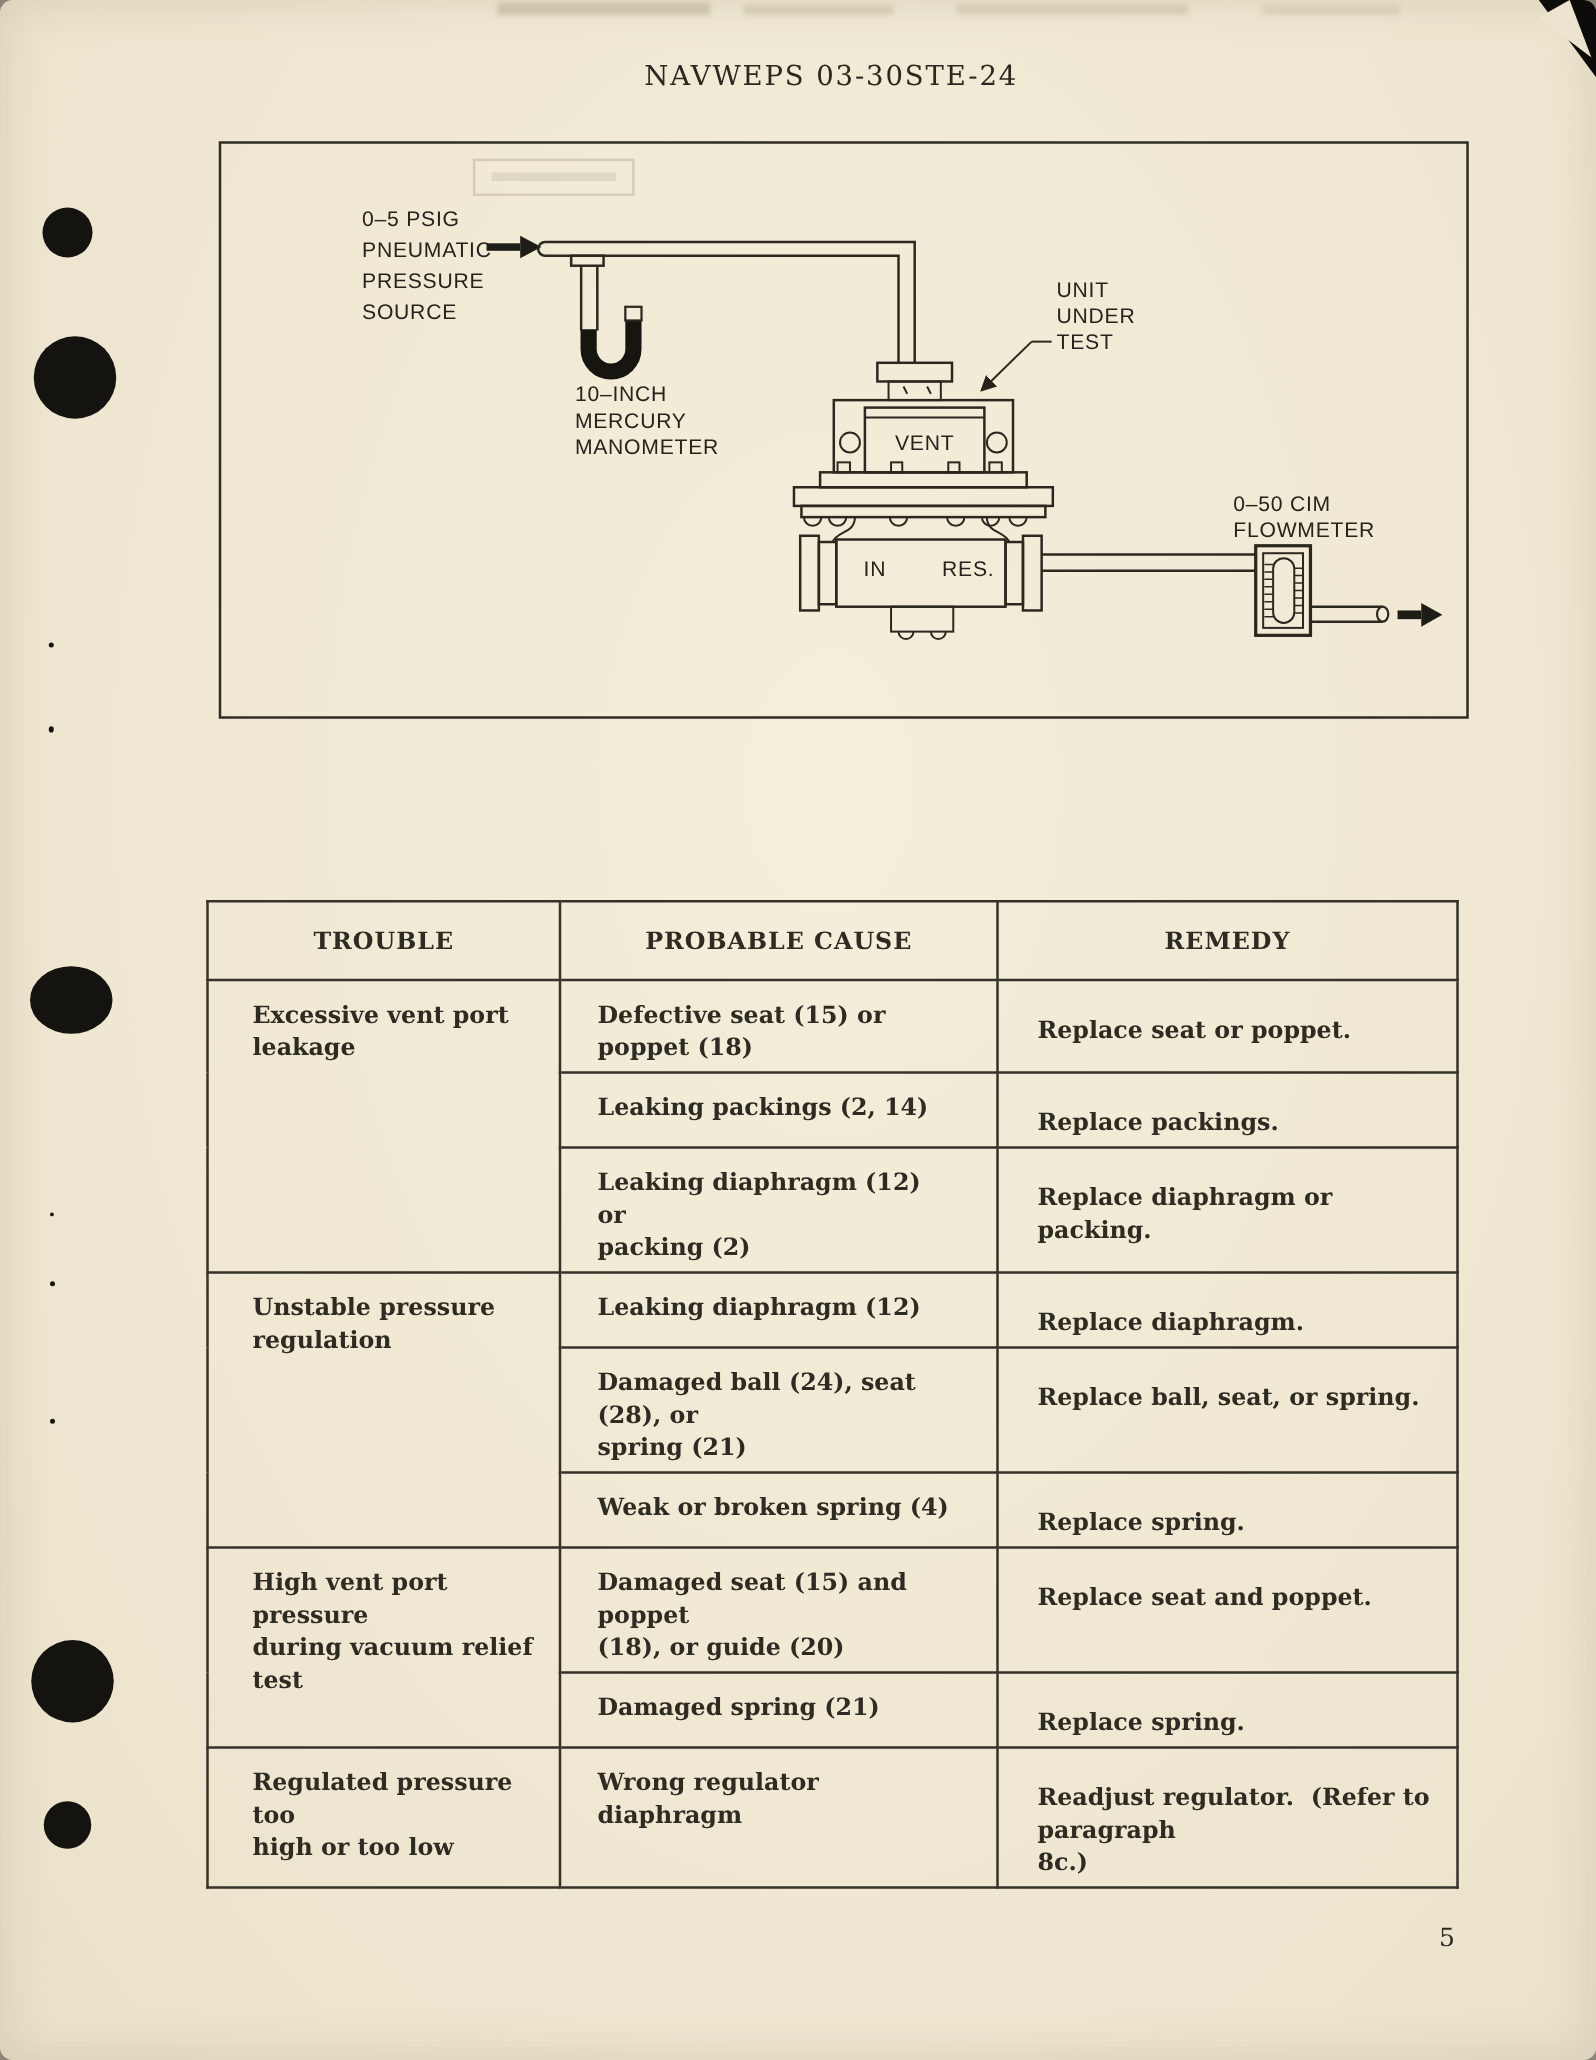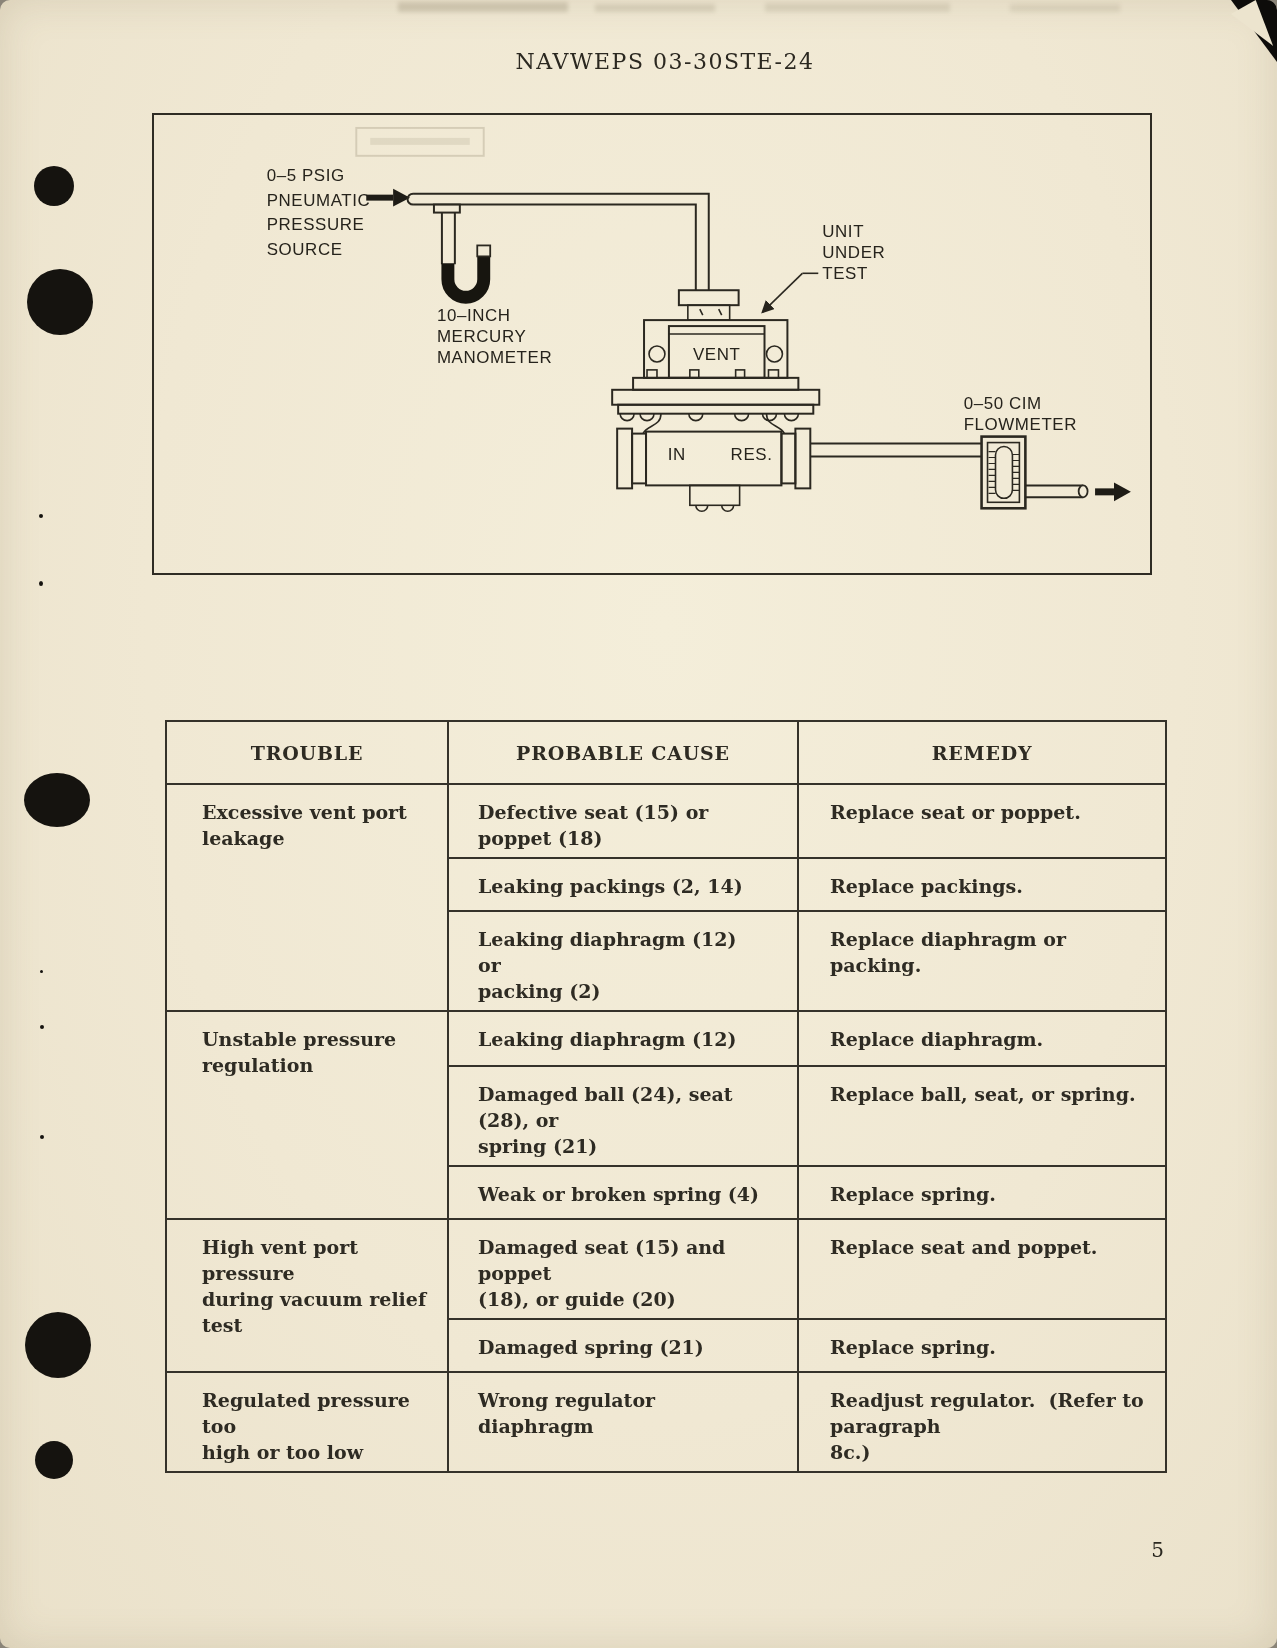--- a/index.html
+++ b/index.html
@@ -10,32 +10,32 @@
     box-shadow:inset 0 0 40px rgba(120,105,70,.18);
     border-radius:10px;
   }
   .hdr{position:absolute;left:165px;top:49px;width:1000px;text-align:center;
        font-size:22px;letter-spacing:1.5px;white-space:pre;}
   .caption{position:absolute;left:165px;top:598px;width:1000px;text-align:center;
        font-size:21px;letter-spacing:.5px;white-space:pre;}
   .tbl-title{position:absolute;left:165px;top:684px;width:1000px;text-align:center;
        font-size:21px;letter-spacing:1px;white-space:pre;}
   .pagenum{position:absolute;left:1100px;top:1538px;width:64px;text-align:right;font-size:20px;}
-  .fig{position:absolute;left:152px;top:113px;width:996px;height:458px;
+  .fig{position:absolute;left:175px;top:113px;width:996px;height:458px;
        border:2px solid #2f2c24;}
   .fig svg{display:block;}
   table.ts{position:absolute;left:165px;top:720px;width:1000px;height:615px;
        border-collapse:collapse;table-layout:fixed;
        font-size:19px;line-height:26px;color:#2e2b23;}
   table.ts th,table.ts td{border:2px solid #35322a;vertical-align:top;
        white-space:pre-wrap;font-weight:bold;}
   table.ts th{text-align:center;vertical-align:middle;font-size:19px;letter-spacing:.8px;padding:8px 4px;}
   td.c-trouble{padding:14px 14px 6px 35px;}
   td.c-cause{padding:14px 32px 6px 29px;}
-  td.c-remedy{padding:14px 16px 6px 31px;}
+  td.c-remedy{padding:26px 16px 6px 31px;}
   .dot{position:absolute;background:#15130f;border-radius:50%;}
   .smudge{position:absolute;background:#6d6148;filter:blur(2px);}
   .corner-black{position:absolute;right:0;top:0;width:46px;height:62px;background:#0d0c0a;
        clip-path:polygon(0 0,100% 0,100% 100%);}
   .corner-fold{position:absolute;right:2px;top:0;width:46px;height:50px;background:#ece4ce;
        clip-path:polygon(4% 28%,58% 0%,96% 92%);box-shadow:inset -2px -2px 3px rgba(100,88,60,.5);}
   .ink{stroke:#2b2820;fill:none;stroke-width:2;}
   .ink-thin{stroke:#2b2820;fill:none;stroke-width:1.6;}
   .paperfill{fill:#f1ead6;stroke:#2b2820;stroke-width:2;}
   .figtext{font-family:"Liberation Sans","DejaVu Sans",sans-serif;font-size:17px;

